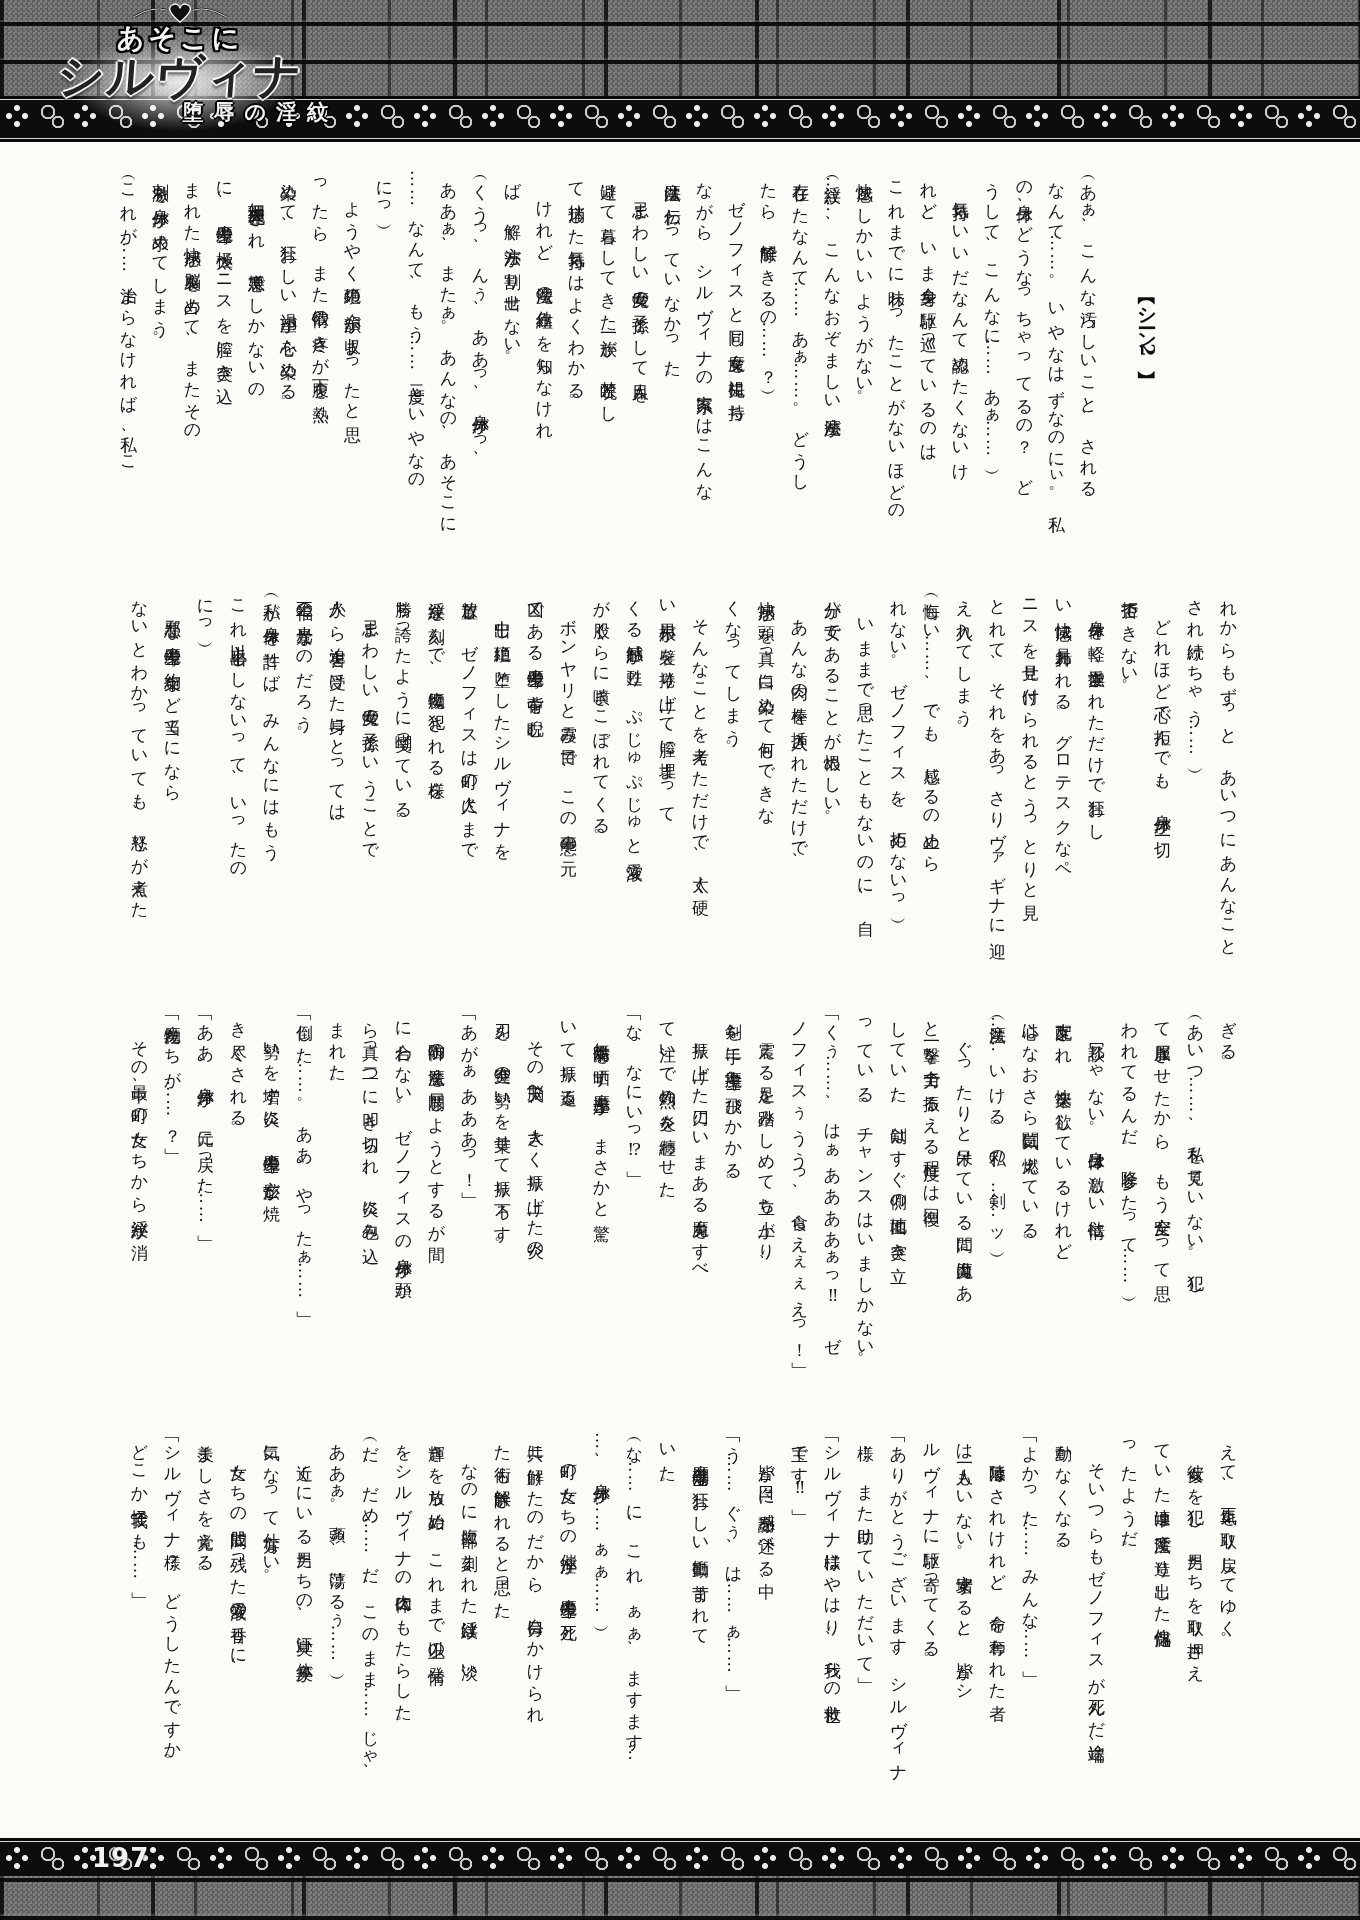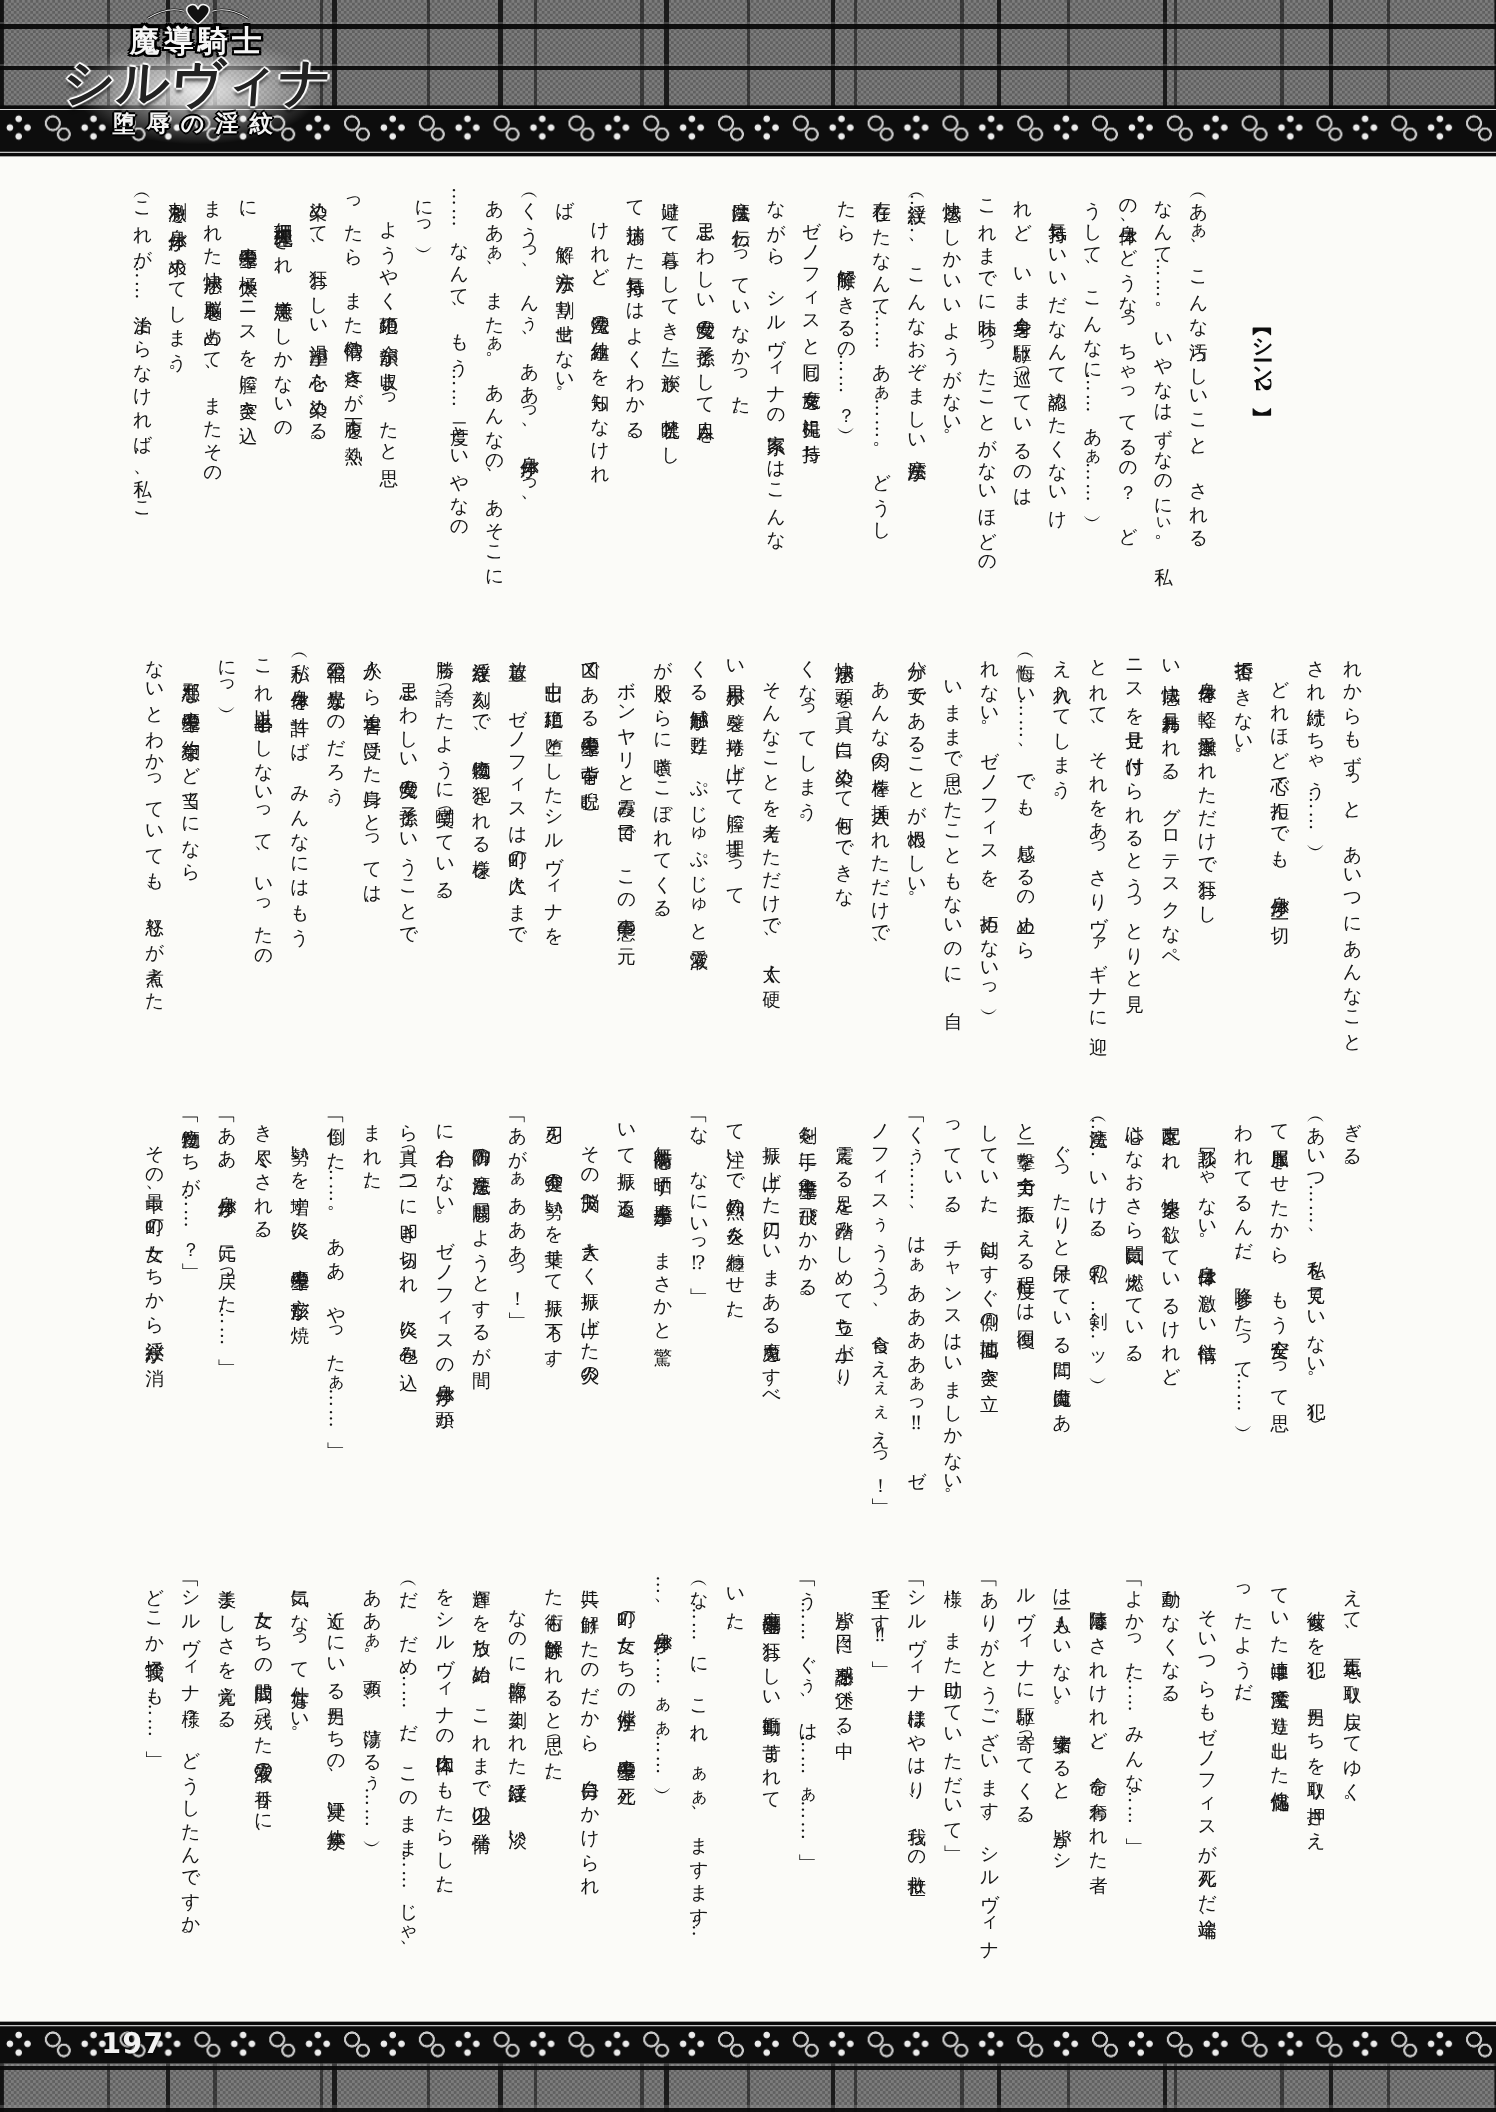--- a/index.html
+++ b/index.html
@@ -48,20 +48,21 @@
     text-shadow:-2px 0 0 #000,2px 0 0 #000,0 -2px 0 #000,0 2px 0 #000,-2px -2px 0 #000,2px 2px 0 #000,-2px 2px 0 #000,2px -2px 0 #000;
   }
   .logo-main{
     display:block;font-size:47px;font-weight:bold;letter-spacing:1px;line-height:1.05;color:#232323;
     text-shadow:0 0 2px #fff,-2px 0 1px #fff,2px 0 1px #fff,0 -2px 1px #fff,0 2px 1px #fff,0 4px 3px rgba(0,0,0,.6);
     transform:skewX(-4deg);
   }
   .logo-sub{
     display:block;margin-top:2px;font-size:21px;font-weight:bold;letter-spacing:10px;line-height:1;color:#f4f4f4;
     text-shadow:-2px 0 0 #000,2px 0 0 #000,0 -2px 0 #000,0 2px 0 #000,-1px -1px 0 #000,1px 1px 0 #000;
+    text-align:right;
   }
   
   .vband{
     position:absolute;
     writing-mode:vertical-rl;
     -webkit-writing-mode:vertical-rl;
     white-space:pre-line;
     font-size:17px;
     letter-spacing:2px;
     color:#161616;
@@ -93,21 +94,21 @@
 
   <div id="header-brick" class="brick"></div>
   <div id="ornament-top" class="ornament-band"></div>
 
   <div id="logo">
     <svg class="logo-crest" viewBox="0 0 120 24" width="110" height="22">
       <path d="M60 22 C48 12 46 6 52 3 C56 1 59 3 60 7 C61 3 64 1 68 3 C74 6 72 12 60 22 Z" fill="#111" stroke="#f5f5f5" stroke-width="1.5"></path>
       <path d="M10 16 Q30 4 46 9 M110 16 Q90 4 74 9" fill="none" stroke="#111" stroke-width="2.5"></path>
       <path d="M10 16 Q30 4 46 9 M110 16 Q90 4 74 9" fill="none" stroke="#f2f2f2" stroke-width="1"></path>
     </svg>
-    <span class="logo-top">魔導騎士</span>
+    <span class="logo-top">あそこに</span>
     <span class="logo-main">シルヴィナ</span>
     <span class="logo-sub">堕辱の淫紋</span>
   </div>
 
   <div id="scene-header">【シーン2】</div>
 
   <div id="band1" class="vband">（あぁ、こんな汚らしいこと、される
 なんて……。いやなはずなのにぃ。私
 の身体、どうなっちゃってるの？　ど
 うして、こんなに……あぁ……）

